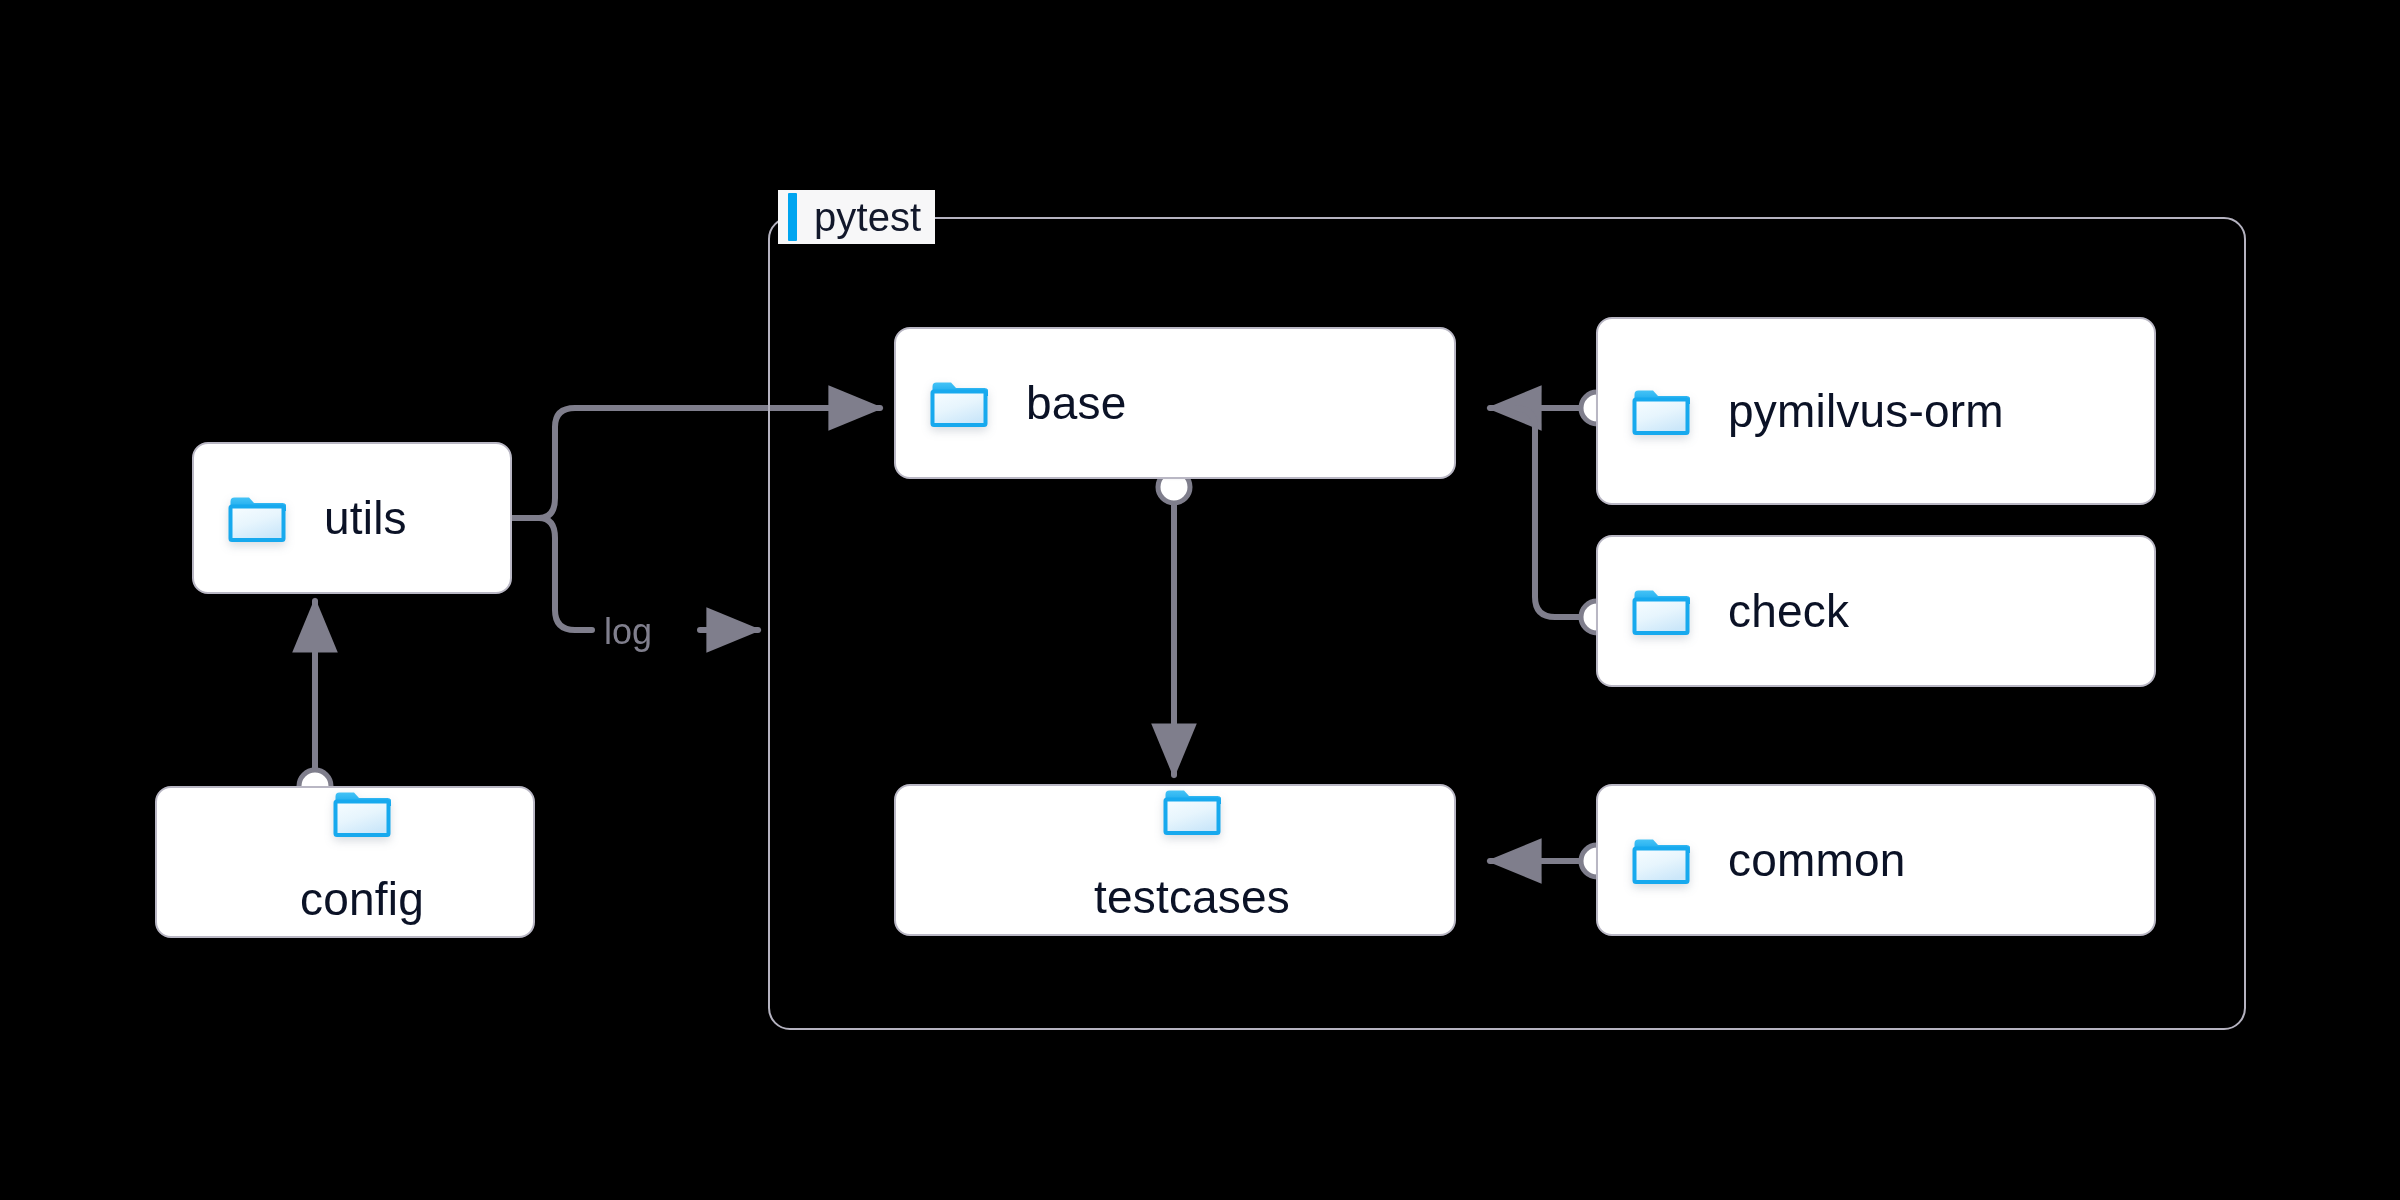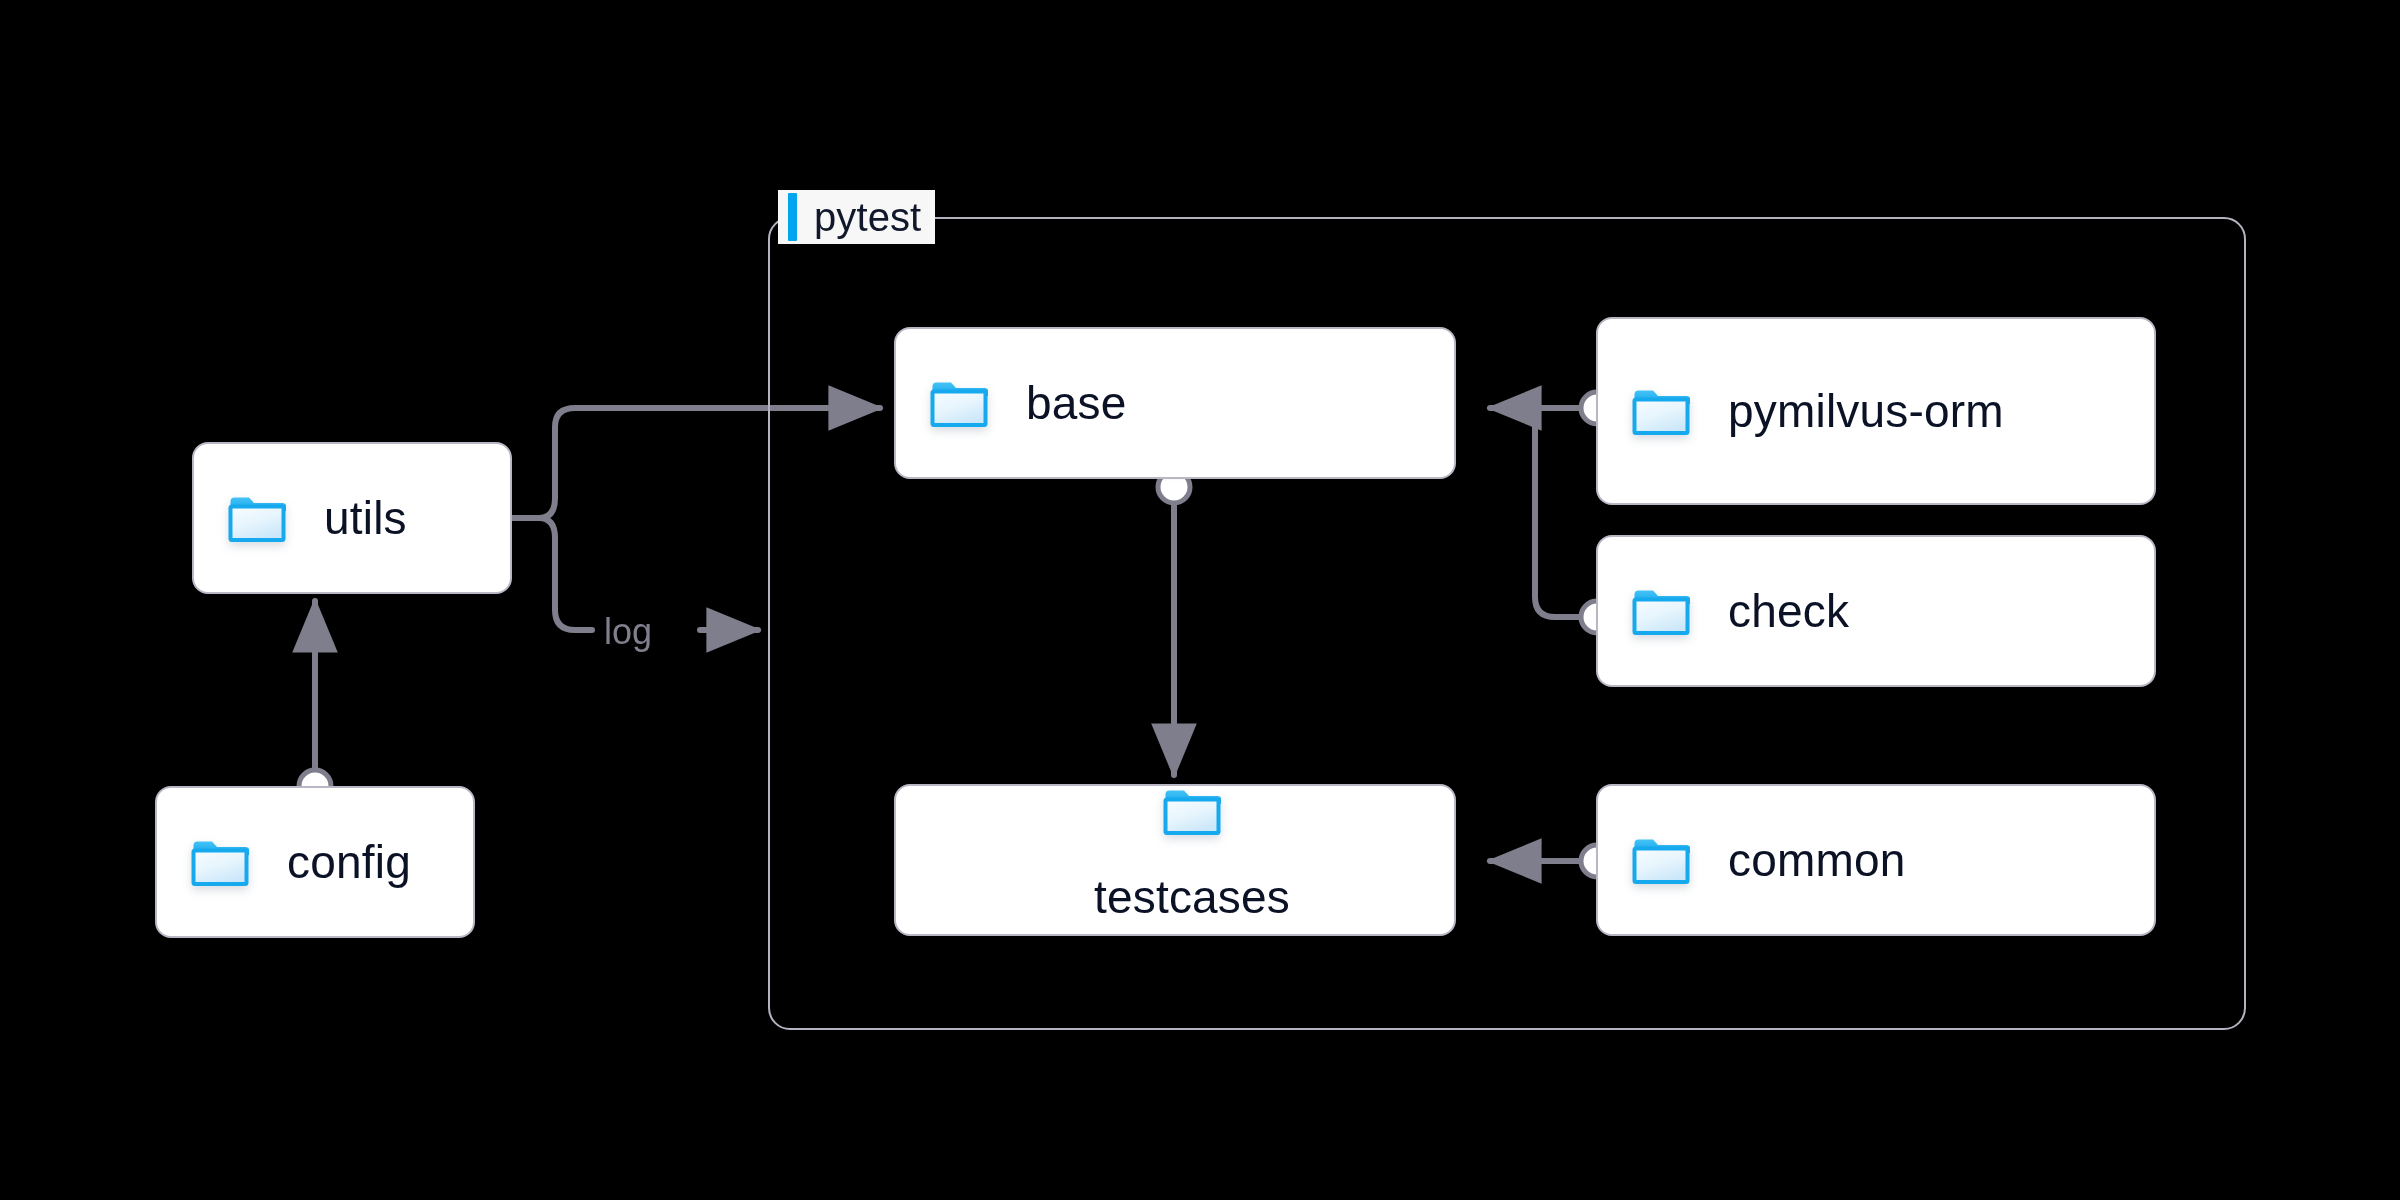--- a/index.html
+++ b/index.html
@@ -176,21 +176,21 @@
               <linearGradient id="__body" x1="0.1" y1="0" x2="0.6" y2="1">
                 <stop offset="0%" stop-color="#f6fcff"></stop>
                 <stop offset="50%" stop-color="#e7f5fd"></stop>
                 <stop offset="100%" stop-color="#cbe7fa"></stop>
               </linearGradient>
             </defs>
           </svg>
         </span>
         <span class="node-label">utils</span>
       </div>
-      <div class="node" style="left: 155px; top: 786px; width: 320px; height: 152px;">
+      <div class="node" style="left: 155px; top: 786px; width: 380px; height: 152px; flex-direction: column;">
         <span class="folder-icon">
           <svg width="58" height="50" viewBox="0 0 58 50" xmlns="http://www.w3.org/2000/svg">
             <path d="M2.5,8.5 a4,4 0 0 1 4,-4 h14.5 l5,5.5 h28.5 a4,4 0 0 1 4,4 v4 h-56 z" fill="url(#__tab)"></path>
             <rect x="2.5" y="13.5" width="53" height="33.5" rx="1.5" fill="url(#__body)" stroke="#17a9ee" stroke-width="4"></rect>
             <defs>
               <linearGradient id="__tab" x1="0" y1="0" x2="0" y2="1">
                 <stop offset="0%" stop-color="#45c3f6"></stop>
                 <stop offset="100%" stop-color="#11a4ec"></stop>
               </linearGradient>
               <linearGradient id="__body" x1="0.1" y1="0" x2="0.6" y2="1">

